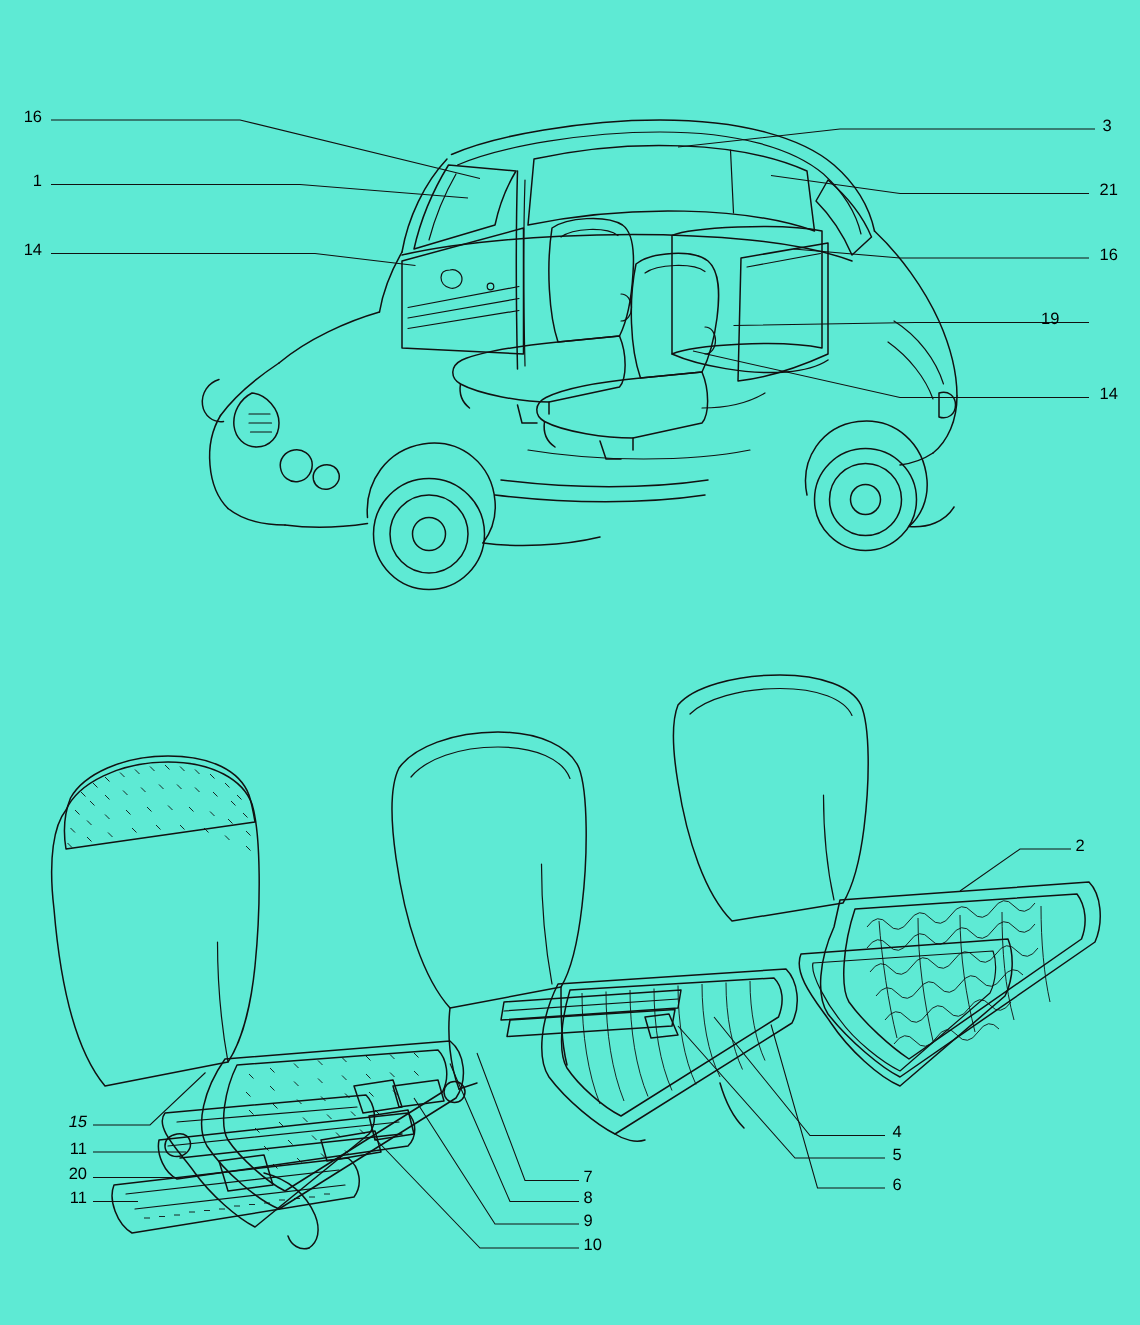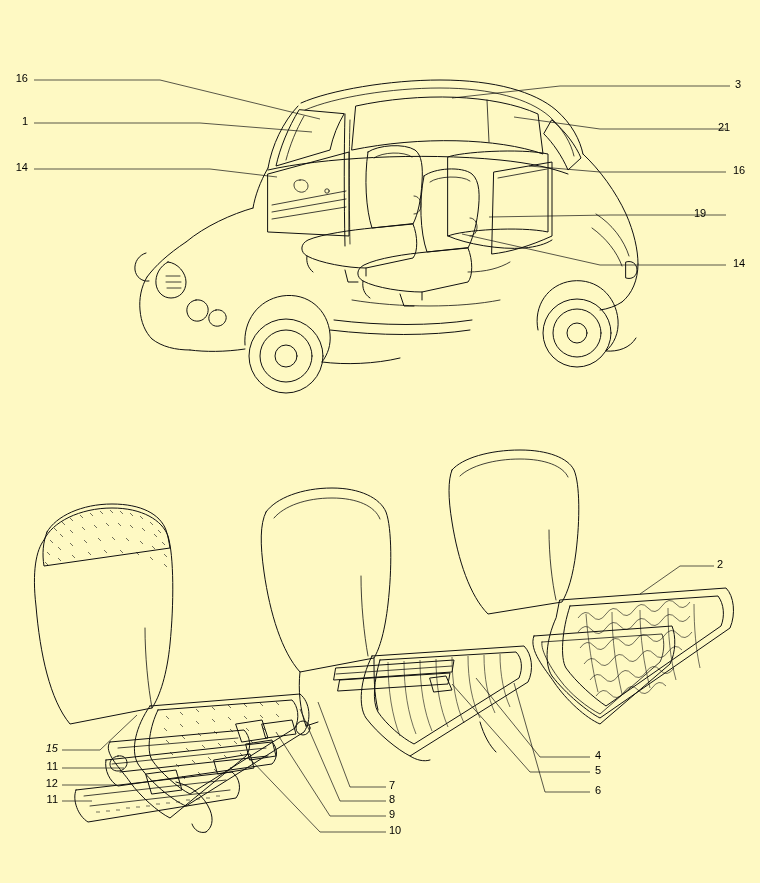--- a/index.html
+++ b/index.html
@@ -7,21 +7,21 @@
     padding: 0;
     background: #ffffff;
   }
   body {
     font-family: "Liberation Sans", sans-serif;
   }
   #page {
     position: relative;
     width: 760px;
     height: 883px;
-    background: #fef9c3;
+    background: #5eead4;
     overflow: hidden;
   }
   #art {
     position: absolute;
     left: 0;
     top: 0;
     width: 760px;
     height: 883px;
   }
   .callout {
@@ -299,33 +299,33 @@
       <path class="ln" d="M118 756 c 5 -1 9 2 9 7 c 0 4 -4 8 -9 8 c -5 0 -8 -3 -8 -7 c 0 -4 3 -7 8 -8 z"></path>
 
     </g>
   </svg>
 
   <div class="callout r" style="left:8px; top:73px; width:20px;"><span>16</span></div>
   <div class="callout r" style="left:8px; top:116px; width:20px;"><span>1</span></div>
   <div class="callout r" style="left:8px; top:162px; width:20px;"><span>14</span></div>
 
   <div class="callout l" style="left:735px; top:79px;"><span>3</span></div>
-  <div class="callout l" style="left:718px; top:122px;"><span>21</span></div>
+  <div class="callout l" style="left:733px; top:122px;"><span>21</span></div>
   <div class="callout l" style="left:733px; top:165px;"><span>16</span></div>
   <div class="callout l" style="left:694px; top:208px;"><span>19</span></div>
   <div class="callout l" style="left:733px; top:258px;"><span>14</span></div>
 
   <div class="callout l" style="left:717px; top:559px;"><span>2</span></div>
   <div class="callout l" style="left:595px; top:750px;"><span>4</span></div>
   <div class="callout l" style="left:595px; top:765px;"><span>5</span></div>
   <div class="callout l" style="left:595px; top:785px;"><span>6</span></div>
 
   <div class="callout l" style="left:389px; top:780px;"><span>7</span></div>
   <div class="callout l" style="left:389px; top:794px;"><span>8</span></div>
   <div class="callout l" style="left:389px; top:809px;"><span>9</span></div>
   <div class="callout l" style="left:389px; top:825px;text-align:center;"><span>10</span></div>
 
   <div class="callout r" style="left:36px; top:743px; width:22px;font-style:italic;"><span>15</span></div>
   <div class="callout r" style="left:36px; top:761px; width:22px;"><span>11</span></div>
-  <div class="callout r" style="left:36px; top:778px; width:22px;"><span>12</span></div>
+  <div class="callout r" style="left:36px; top:778px; width:22px;"><span>20</span></div>
   <div class="callout r" style="left:36px; top:794px; width:22px;"><span>11</span></div>
 
 </div>
 
 </body></html>

